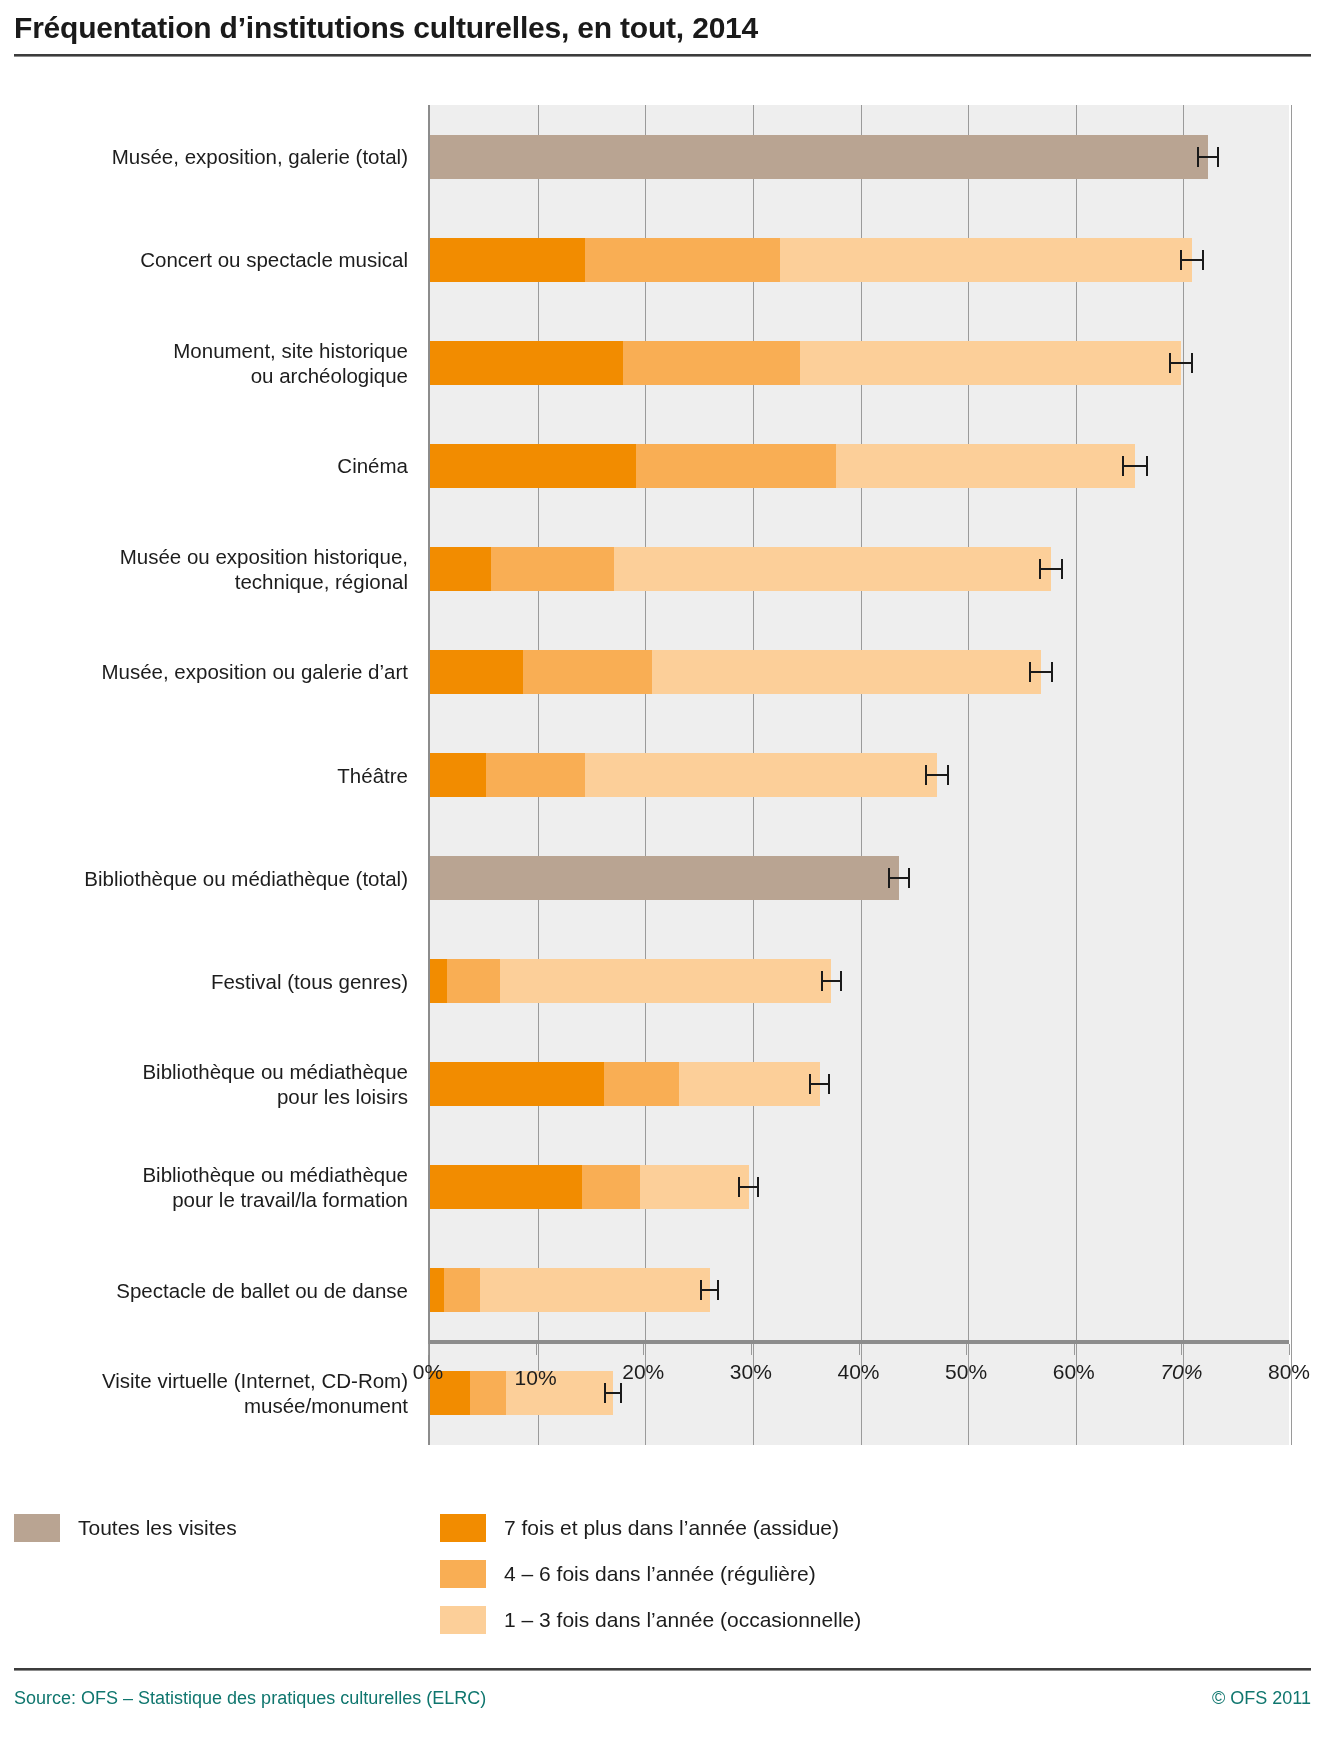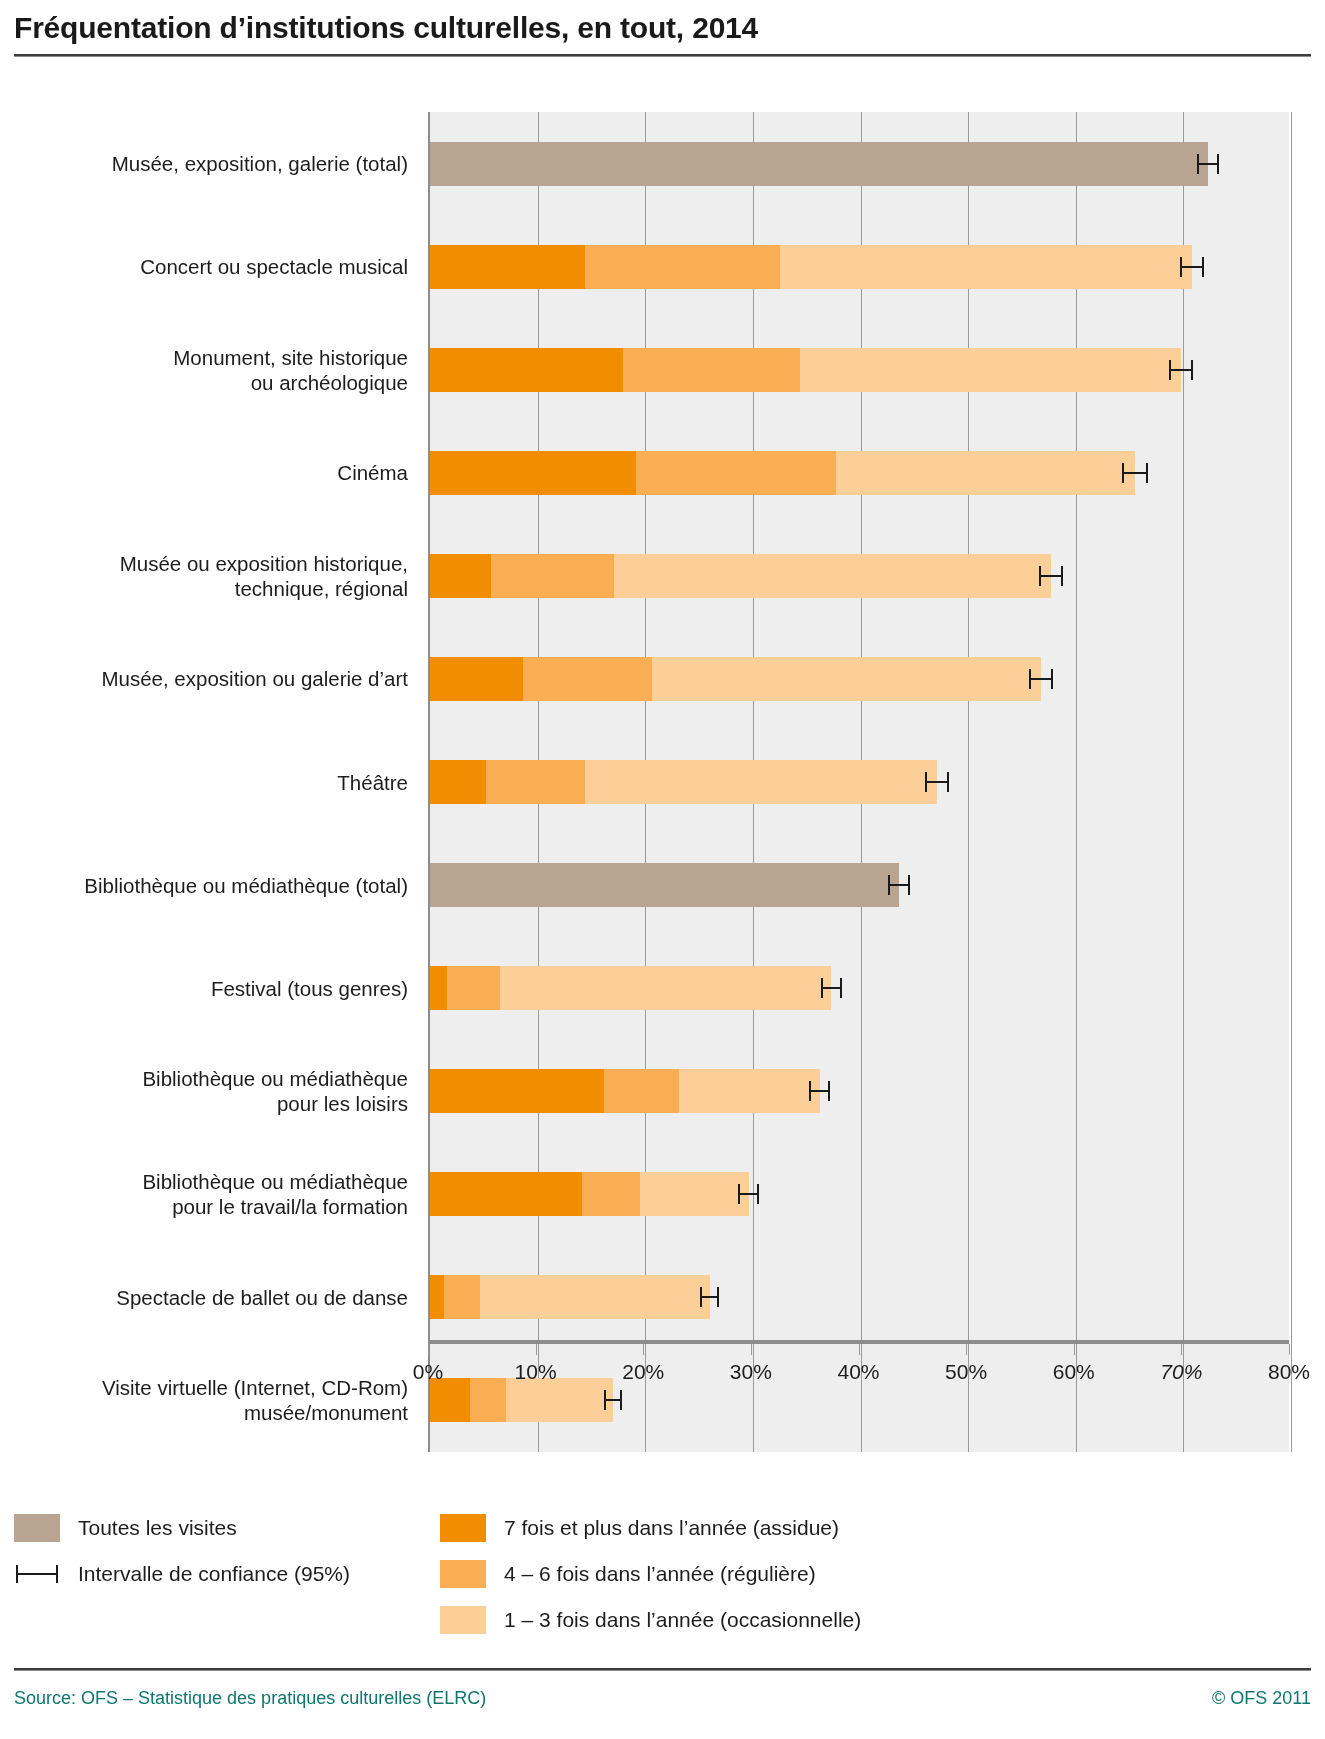--- a/index.html
+++ b/index.html
@@ -25,21 +25,21 @@
   #title-rule {
     margin:10px 14px 0 14px;
     border-top:2px solid #3c3c3c;
     border-bottom:1px solid #8c8c8c;
     height:3px;
   }
 
   
   #chart-area {
     position:absolute;
-    left:0; top:112px;
+    left:0; top:105px;
     width:1125px; height:1340px;
   }
   
   #cat-labels {
     position:absolute; left:0; top:0;
     width:420px; height:1340px;
   }
   .cat-label {
     position:absolute;
     right:12px;
@@ -314,44 +314,36 @@
     <div class="tick" style="left: 215.25px;"></div>
     <div class="tick" style="left: 322.875px;"></div>
     <div class="tick" style="left: 430.5px;"></div>
     <div class="tick" style="left: 538.125px;"></div>
     <div class="tick" style="left: 645.75px;"></div>
     <div class="tick" style="left: 753.375px;"></div>
     <div class="tick" style="left: 861px;"></div>
   </div>
 <div id="xlabels">
     <div class="xlab" style="left: 428px;">0%</div>
-    <div class="xlab" style="left: 535.625px;">10%</div>
+    <div class="xlab" style="left: 535.625px; margin-top: 6px;">10%</div>
     <div class="xlab" style="left: 643.25px;">20%</div>
     <div class="xlab" style="left: 750.875px;">30%</div>
     <div class="xlab" style="left: 858.5px;">40%</div>
     <div class="xlab" style="left: 966.125px;">50%</div>
     <div class="xlab" style="left: 1073.75px;">60%</div>
     <div class="xlab" style="left: 1181.38px; font-style: italic;">70%</div>
     <div class="xlab" style="left: 1289px;">80%</div>
   </div>
 
 <div id="legend">
   <div class="lg-col" id="lg-left">
       <div class="lg-item">
         <div class="lg-swatch" style="background: rgb(185, 164, 146);"></div>
         <div class="lg-text">Toutes les visites</div>
       </div>
-      <div class="lg-item">
-        <div class="lg-ci">
-          <div class="h"></div>
-          <div class="c l"></div>
-          <div class="c r"></div>
-        </div>
-        <div class="lg-text">Intervalle de confiance (95%)</div>
-      </div>
     </div>
   <div class="lg-col" id="lg-right">
       <div class="lg-item">
         <div class="lg-swatch" style="background: rgb(242, 140, 0);"></div>
         <div class="lg-text">7 fois et plus dans l’année (assidue)</div>
       </div>
       <div class="lg-item">
         <div class="lg-swatch" style="background: rgb(249, 174, 84);"></div>
         <div class="lg-text">4 – 6 fois dans l’année (régulière)</div>
       </div>

